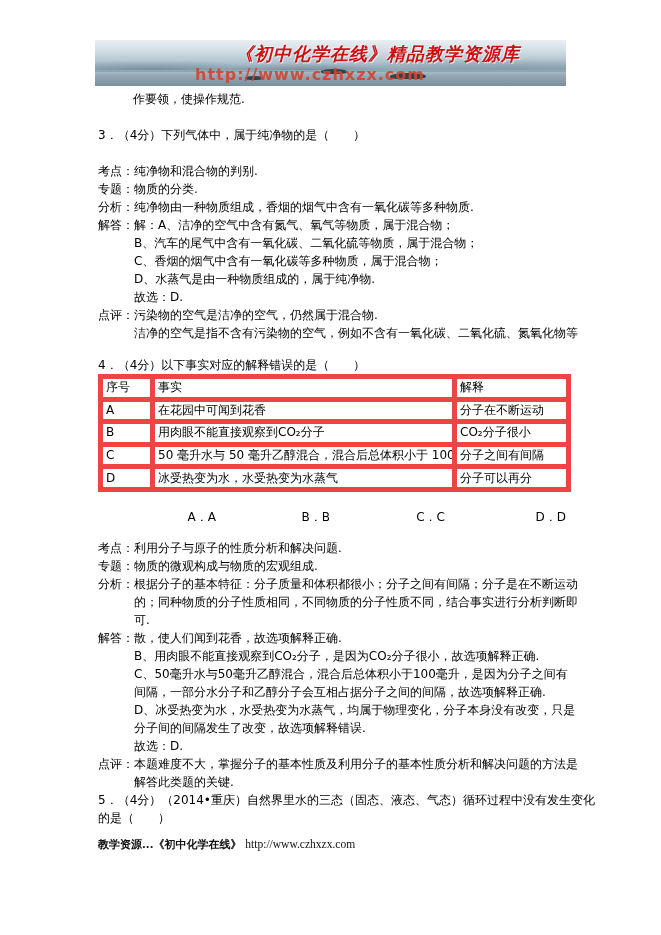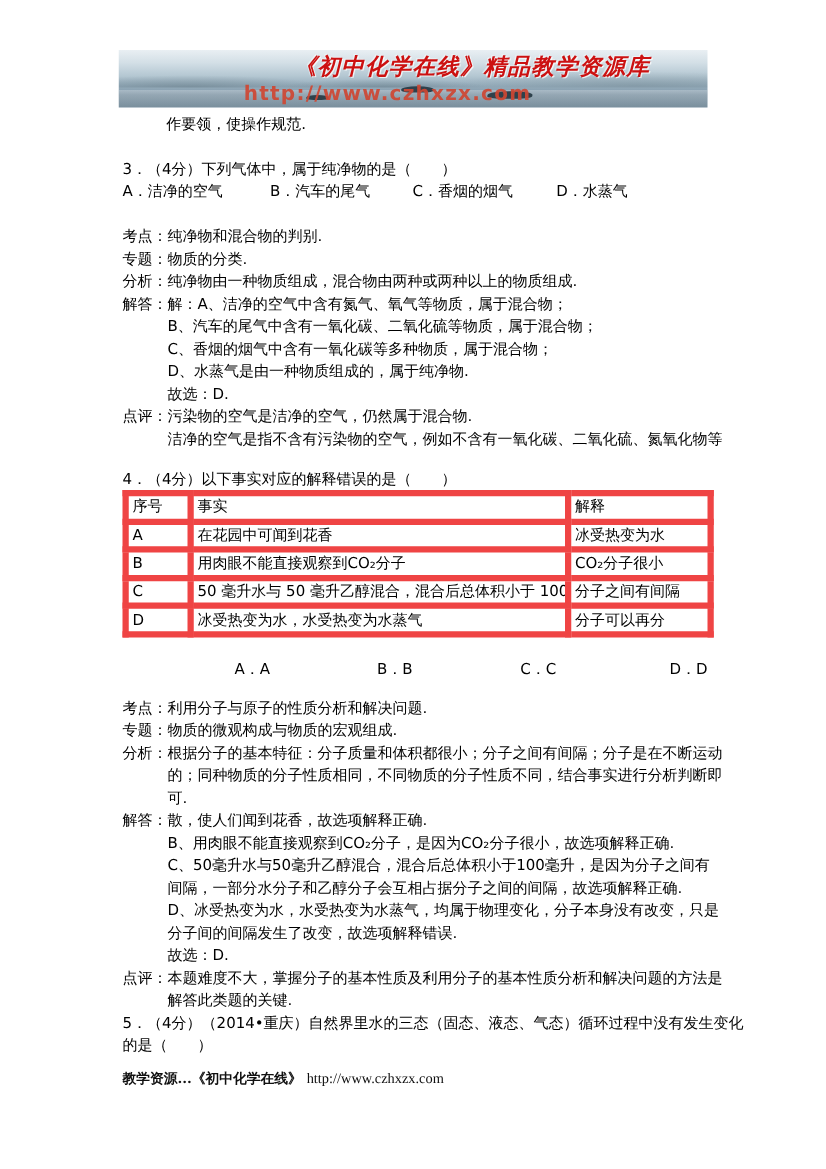--- a/index.html
+++ b/index.html
@@ -95,38 +95,32 @@
     <div class="banner-title">《初中化学在线》精品教学资源库</div>
     <div class="banner-url">http://www.czhxzx.com</div>
   </div>
 
   <div class="content">
 
     <div class="line indent">作要领，使操作规范.</div>
 
     <div>
       <div class="line mt18">3．（4分）下列气体中，属于纯净物的是（　　）</div>
-      <div class="options">
-        <span class="opt">A．洁净的空气</span>
-        <span class="opt">B．汽车的尾气</span>
-        <span class="opt">C．香烟的烟气</span>
-        <span class="opt">D．水蒸气</span>
-      </div>
 
       <div class="lrow mt18">
         <span class="lbl">考点：</span>
         <span class="bodytxt single">纯净物和混合物的判别.</span>
       </div>
       <div class="lrow">
         <span class="lbl">专题：</span>
         <span class="bodytxt single">物质的分类.</span>
       </div>
       <div class="lrow">
         <span class="lbl">分析：</span>
-        <span class="bodytxt single">纯净物由一种物质组成，混合物由两种或两种以上的物质组成.</span>
+        <span class="bodytxt single">纯净物由一种物质组成，香烟的烟气中含有一氧化碳等多种物质.</span>
       </div>
       <div class="lrow">
         <span class="lbl">解答：</span>
         <div class="bodytxt">
           <div class="line">解：A、洁净的空气中含有氮气、氧气等物质，属于混合物；</div>
           <div class="line">B、汽车的尾气中含有一氧化碳、二氧化硫等物质，属于混合物；</div>
           <div class="line">C、香烟的烟气中含有一氧化碳等多种物质，属于混合物；</div>
           <div class="line">D、水蒸气是由一种物质组成的，属于纯净物.</div>
           <div class="line">故选：D.</div>
         </div>
@@ -151,21 +145,21 @@
           </colgroup>
         <tbody>
             <tr>
           <td>序号</td>
           <td>事实</td>
           <td>解释</td>
         </tr>
         <tr>
           <td>A</td>
           <td>在花园中可闻到花香</td>
-          <td>冰受热变为水</td>
+          <td>分子在不断运动</td>
         </tr>
         <tr>
           <td>B</td>
           <td>用肉眼不能直接观察到CO₂分子</td>
           <td>CO₂分子很小</td>
         </tr>
         <tr>
           <td>C</td>
           <td>50 毫升水与 50 毫升乙醇混合，混合后总体积小于 100 毫升</td>
           <td>分子之间有间隔</td>

